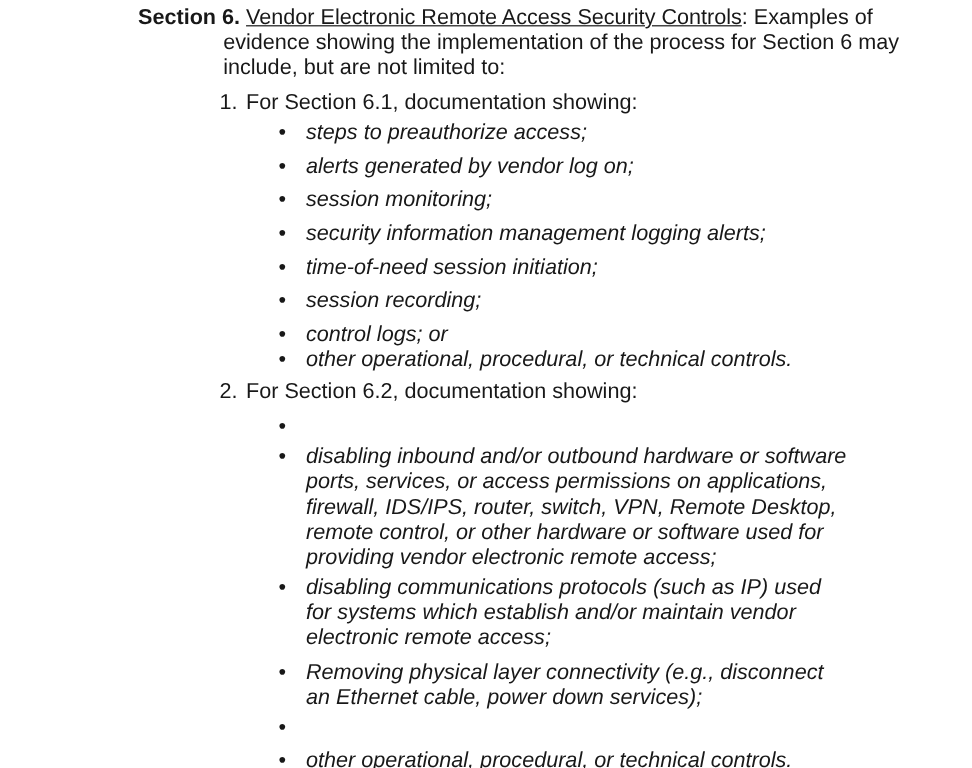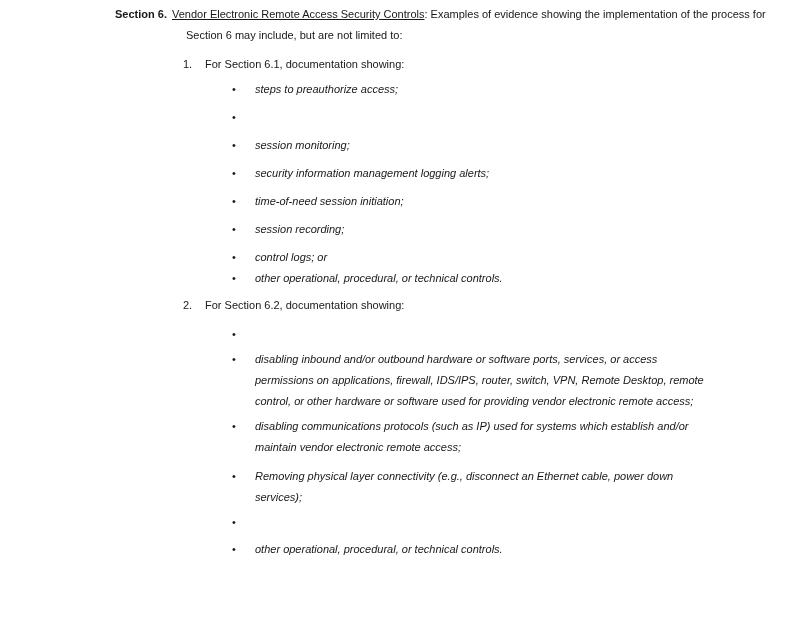--- a/index.html
+++ b/index.html
@@ -9,21 +9,21 @@
   }
   .page {
     position: relative;
     width: 810px;
     height: 640px;
     background: #ffffff;
     box-sizing: border-box;
     padding: 4px 0 0 115px;
     overflow: hidden;
     font-family: "Liberation Sans", sans-serif;
-    font-size: 11px;
+    font-size: 18px;
     line-height: 21px;
     color: #181818;
   }
   
   .heading {
     width: 600px;
     padding-left: 71px;
     text-indent: -71px;
   }
   .section-label {
@@ -74,20 +74,21 @@
     <div class="num-row first">
       <span class="num-cell">1.</span>
       <span>For Section 6.1, documentation showing:</span>
     </div>
     <div class="bullet g4">
       <span class="marker">•</span>
       <span class="btext">steps to preauthorize access;</span>
     </div>
     <div class="bullet">
       <span class="marker">•</span>
+      <span class="btext">alerts generated by vendor log on;</span>
     </div>
     <div class="bullet">
       <span class="marker">•</span>
       <span class="btext">session monitoring;</span>
     </div>
     <div class="bullet">
       <span class="marker">•</span>
       <span class="btext">security information management logging alerts;</span>
     </div>
     <div class="bullet">

